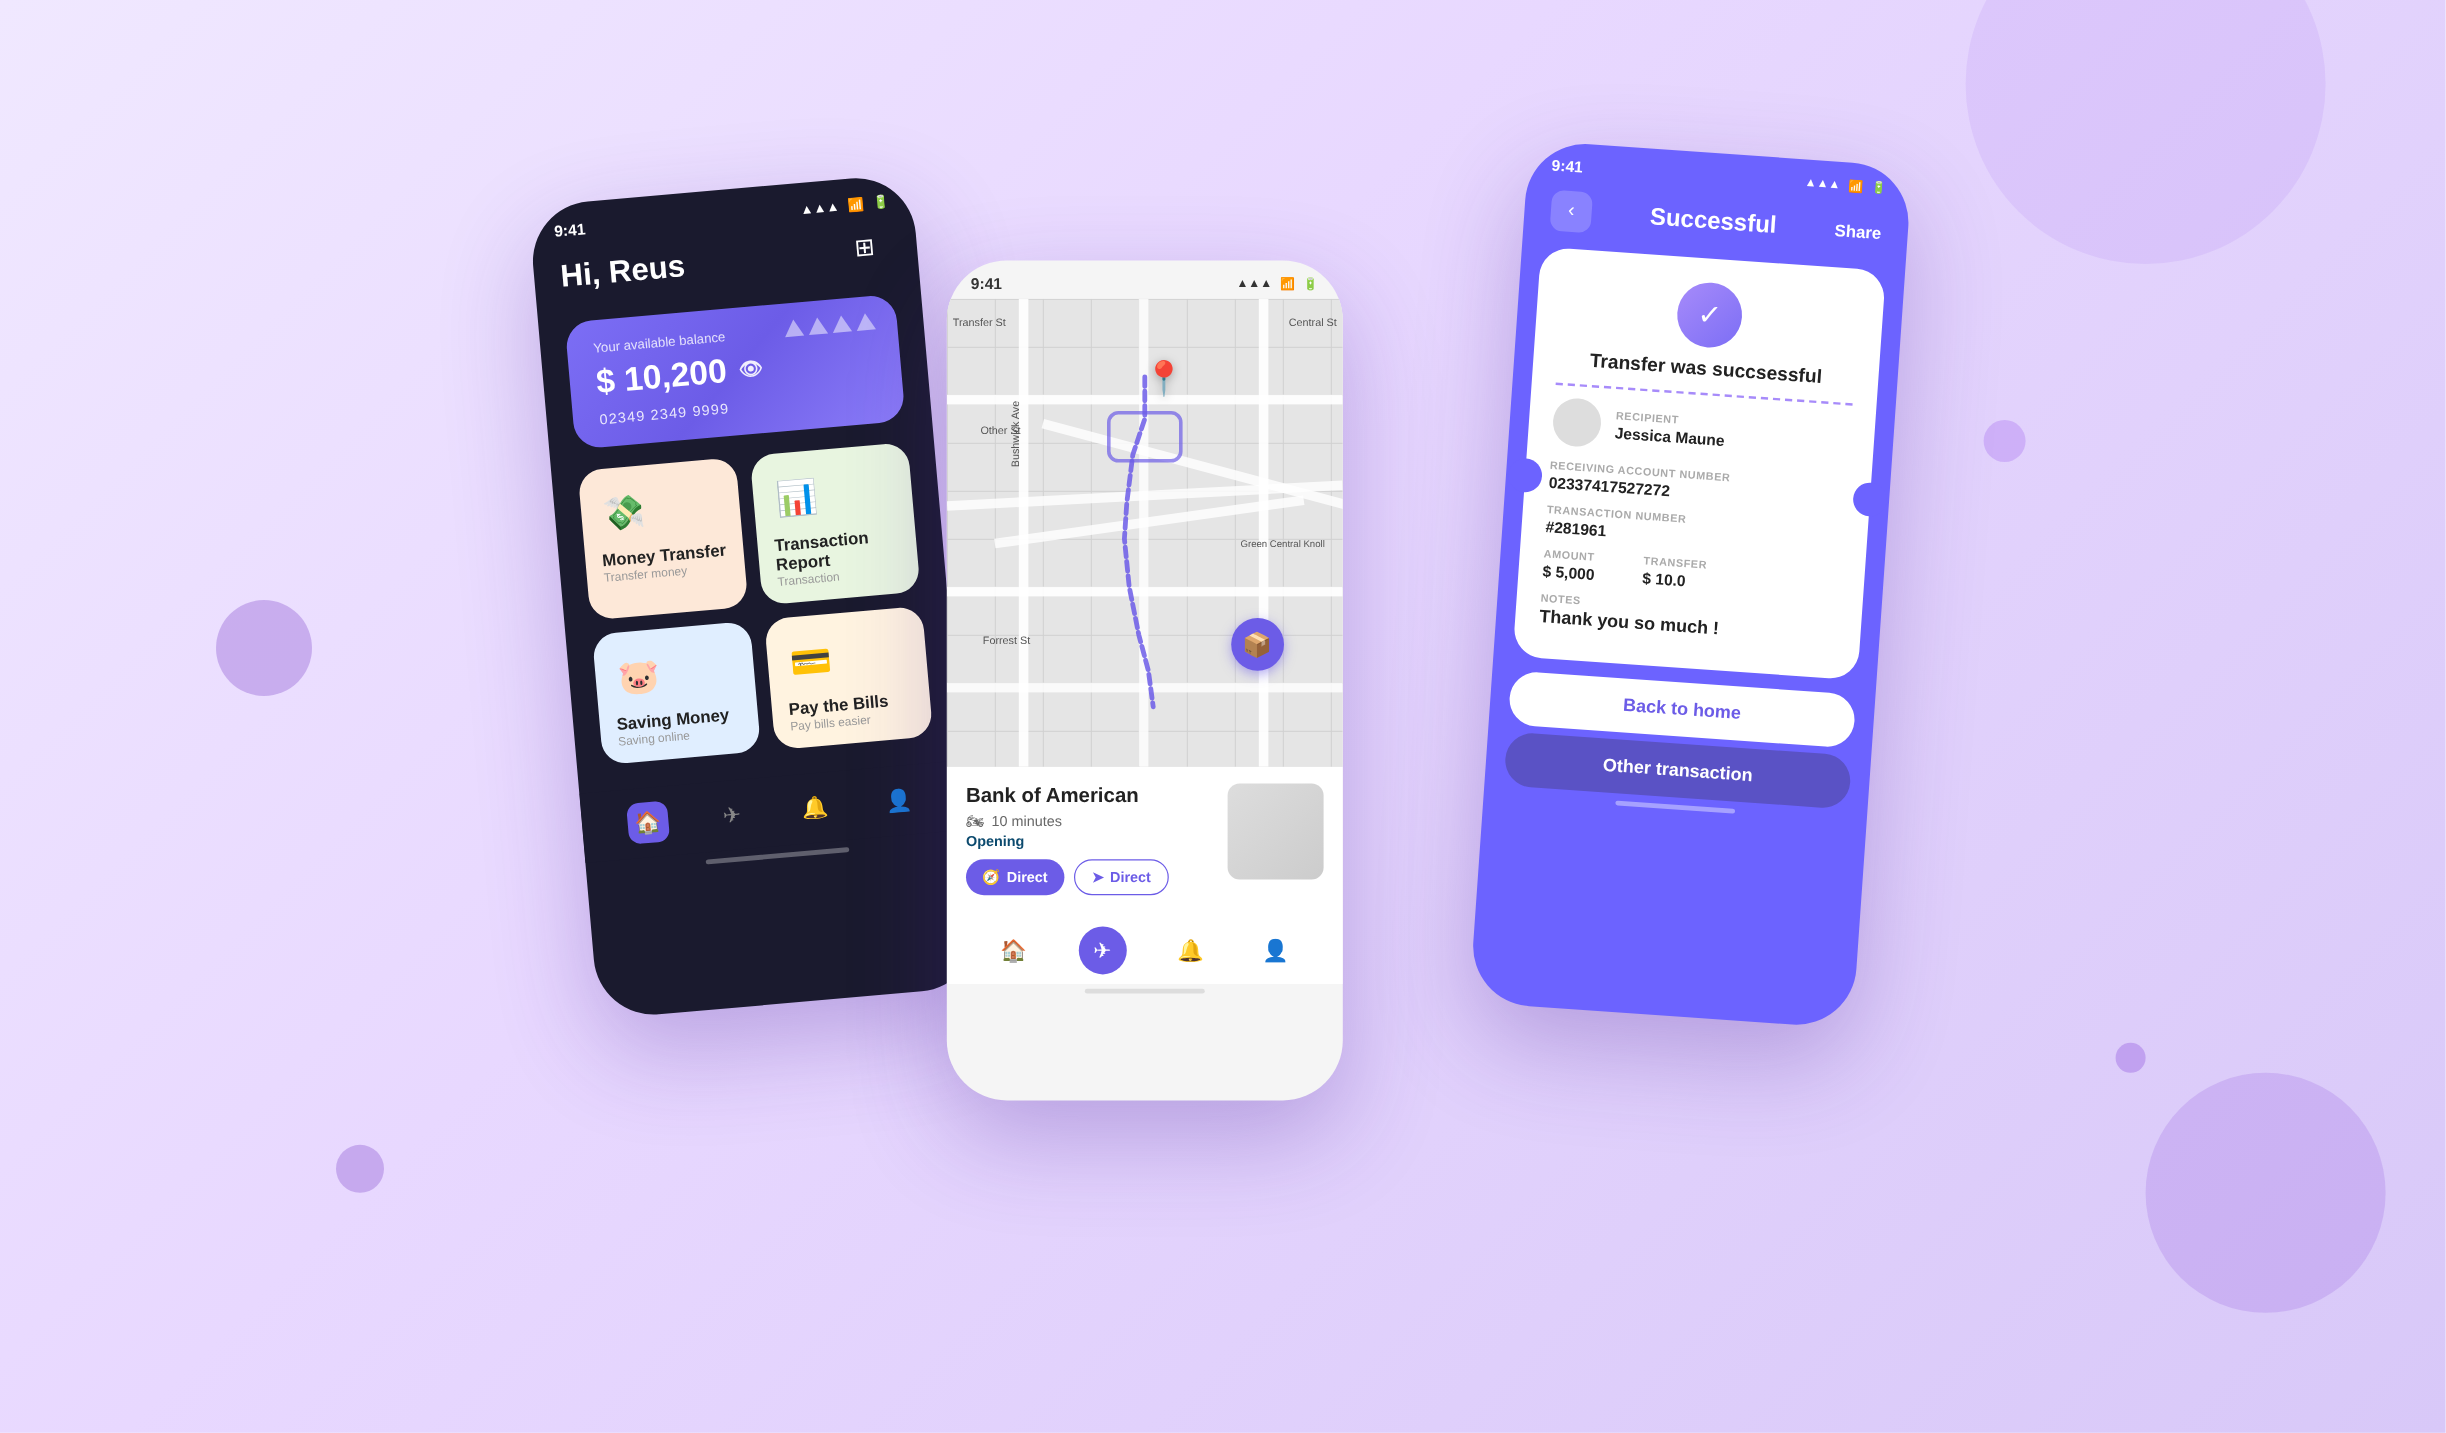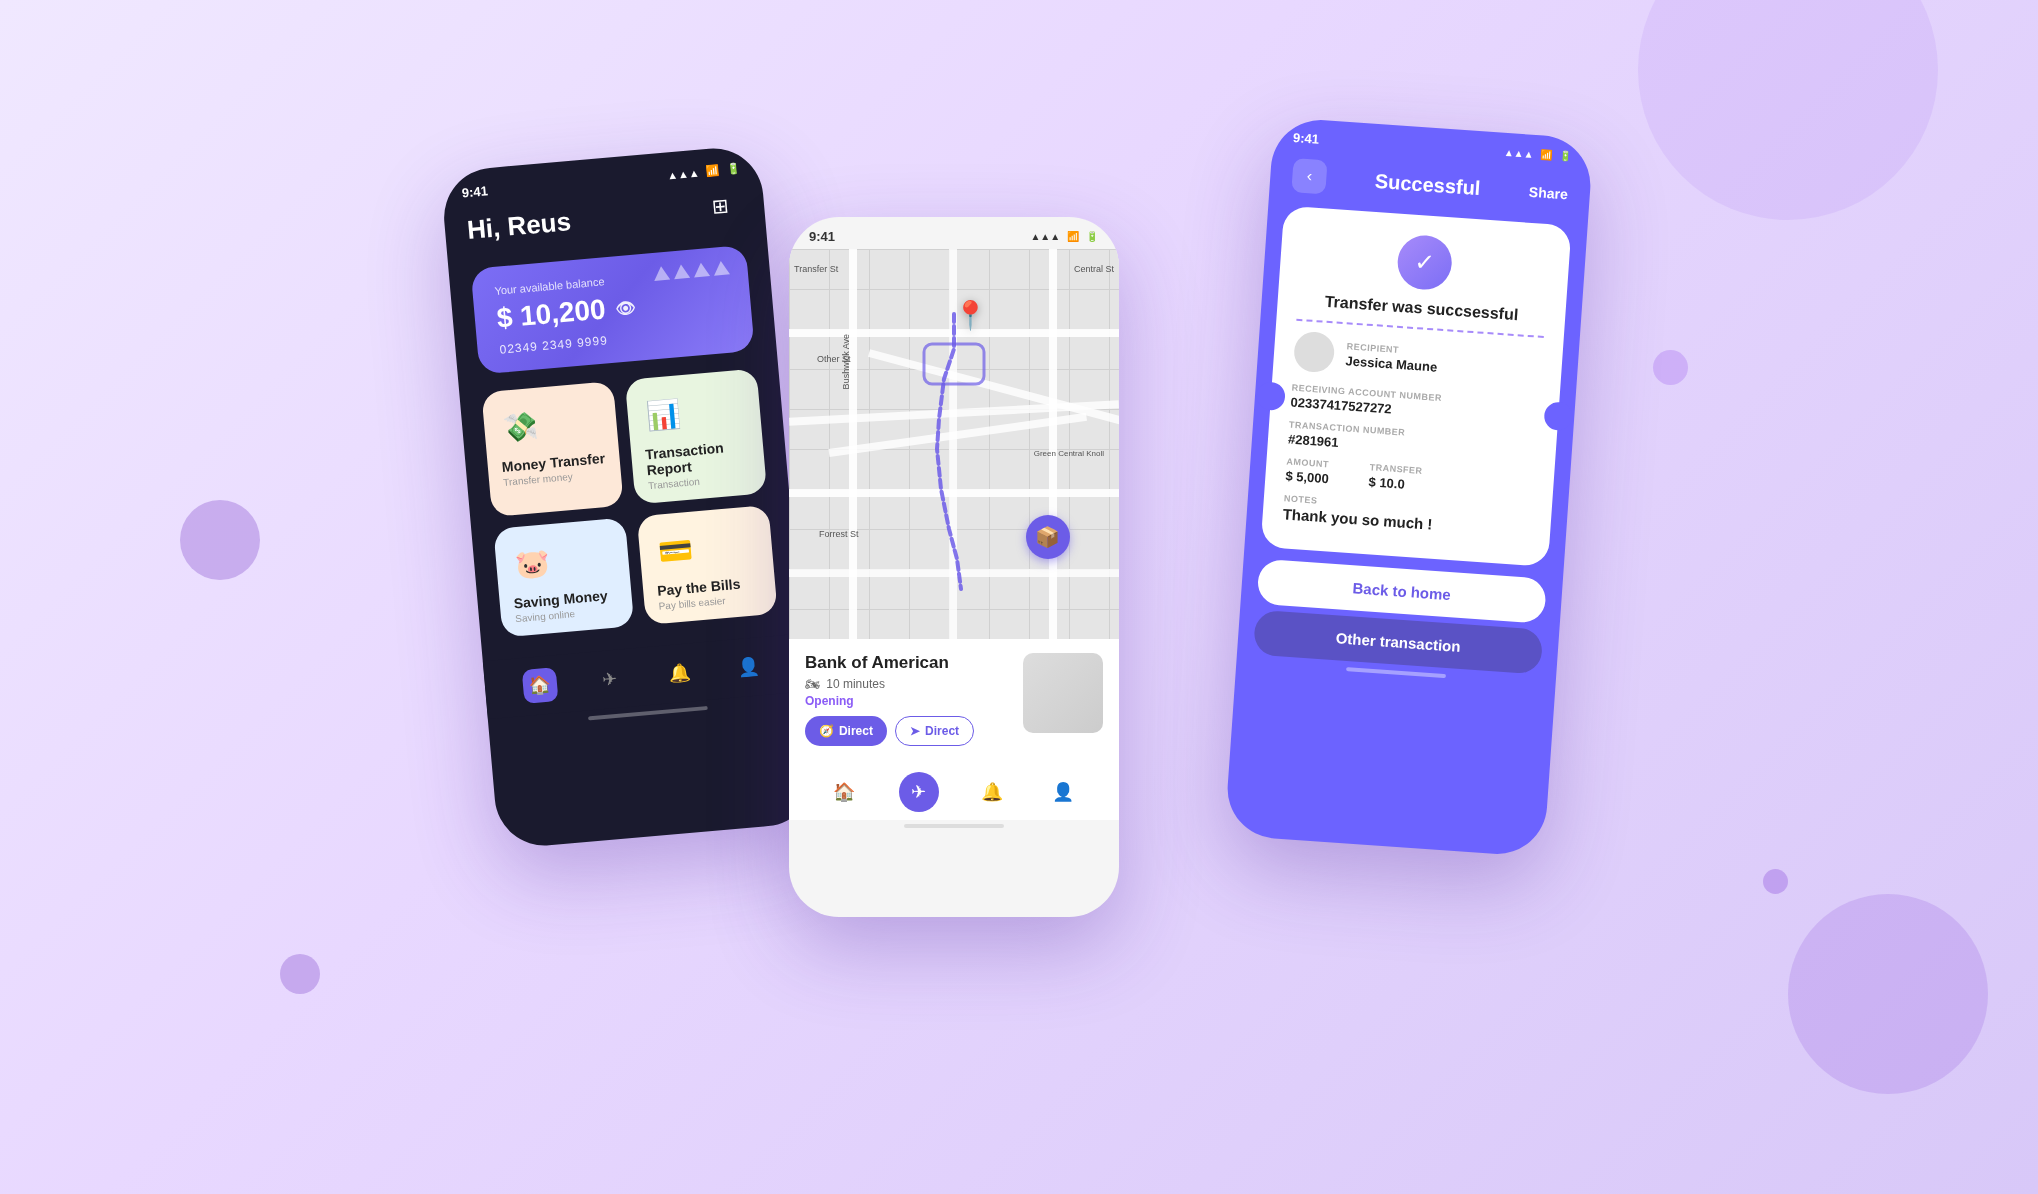--- a/index.html
+++ b/index.html
@@ -346,21 +346,21 @@
       display: flex;
       align-items: center;
       gap: 6px;
       font-size: 12px;
       color: #666;
       margin-bottom: 3px;
     }
     .place-status {
       font-size: 12px;
       font-weight: 700;
-      color: #8b5cf6;
+      color: #0c4a6e;
     }
     .place-buttons {
       display: flex;
       gap: 8px;
       margin-top: 8px;
     }
     .place-btn {
       padding: 7px 14px;
       border-radius: 20px;
       font-size: 12px;

